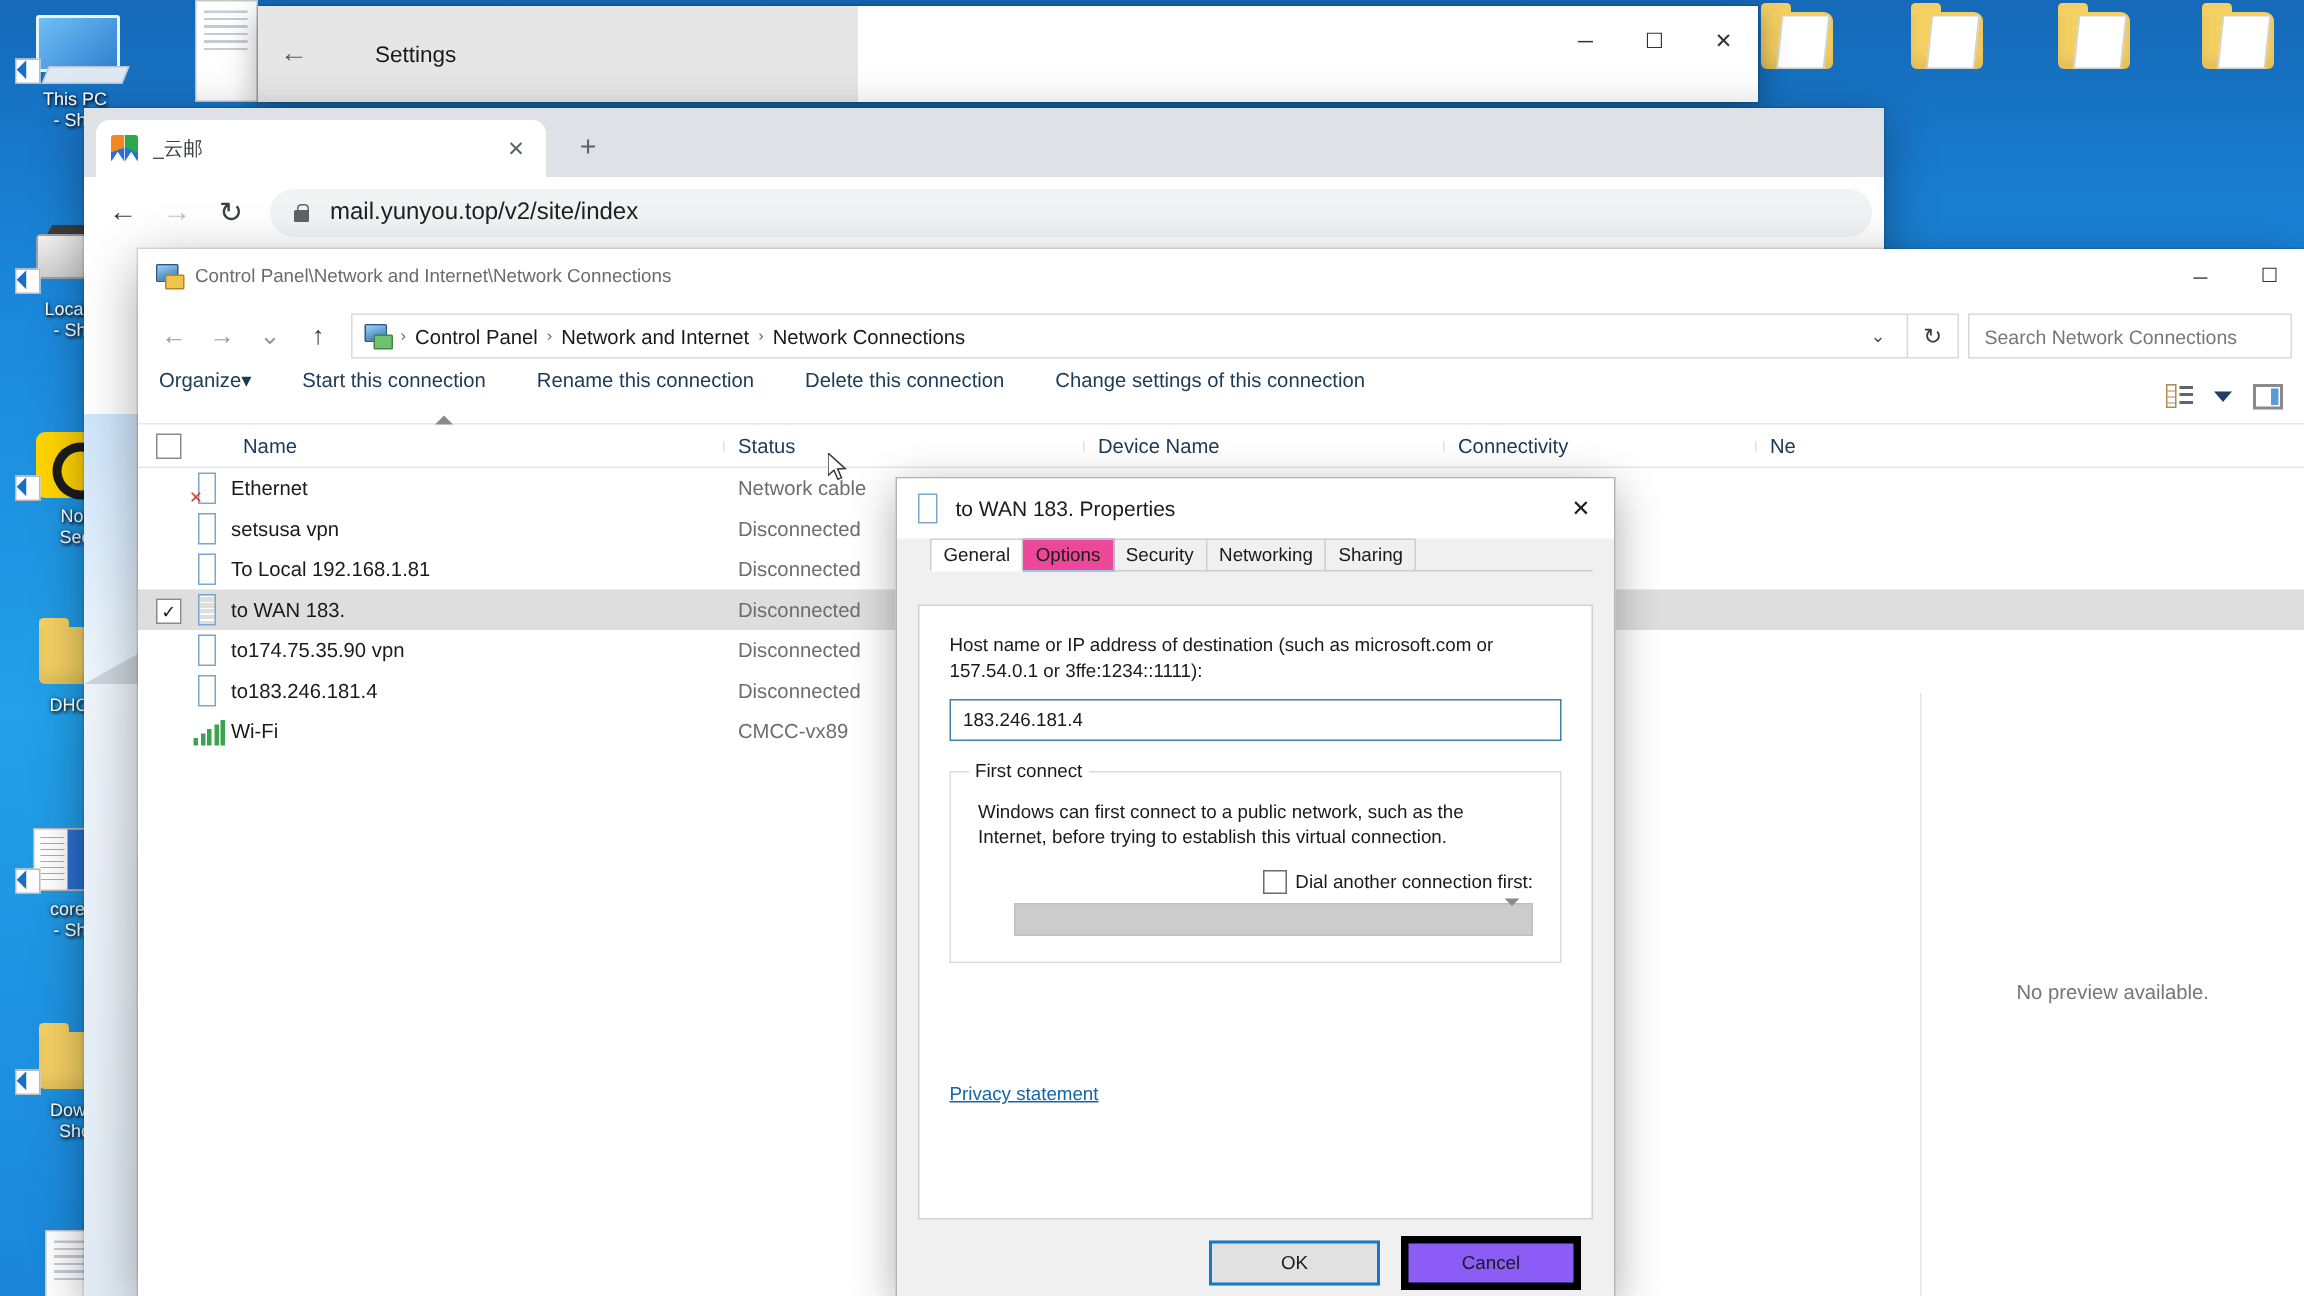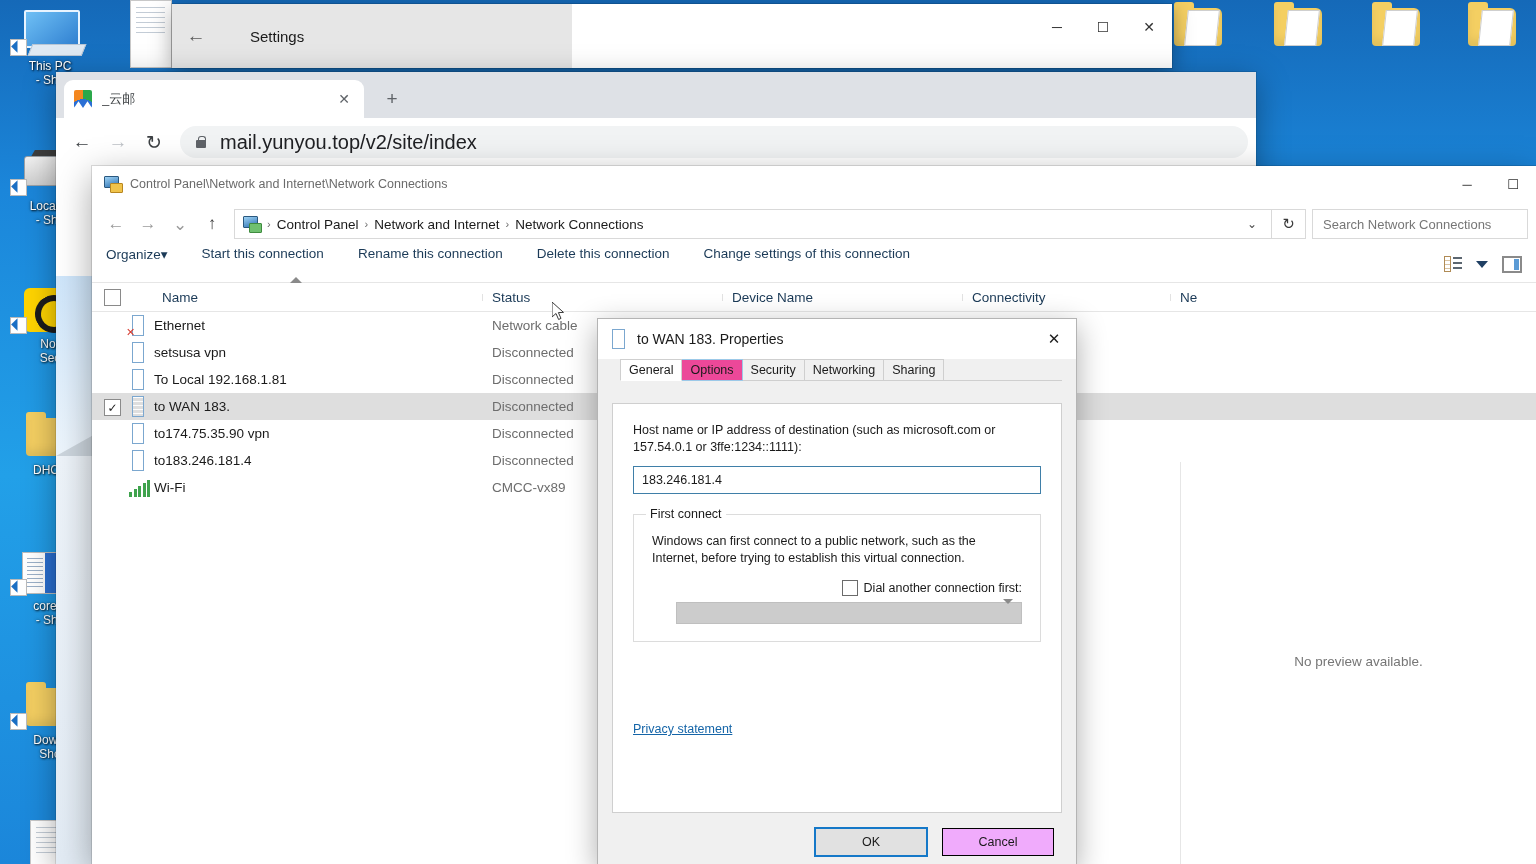--- a/index.html
+++ b/index.html
@@ -164,21 +164,21 @@
     display:flex;align-items:center;padding:0 14px;box-sizing:border-box;
   }
   #lock-icon{width:14px;height:14px;position:relative;margin-right:12px;}
   #lock-icon:before{
     content:"";position:absolute;left:2px;top:5px;width:10px;height:8px;background:#5f6368;border-radius:1px;
   }
   #lock-icon:after{
     content:"";position:absolute;left:4px;top:1px;width:6px;height:6px;
     border:1.5px solid #5f6368;border-bottom:none;border-radius:3px 3px 0 0;
   }
-  #url{font-size:20px;color:#202124;}
+  #url{font-size:16px;color:#202124;}
   #page-area{position:absolute;top:94px;left:0;right:0;bottom:0;background:#fff;overflow:hidden;}
   #mail-hero{
     position:absolute;left:0;top:110px;width:1200px;height:180px;
     background:linear-gradient(180deg,#cfe6fb,#eef6fd);
   }
   #mail-hero:after{
     content:"";position:absolute;left:0;bottom:0;width:260px;height:80px;
     background:#cdd6de;clip-path:polygon(0 100%,55% 0,100% 100%);
   }
   #mail-bluebox{
@@ -303,21 +303,21 @@
     position:absolute;left:-2px;bottom:-1px;color:#d63a2f;font-size:11px;font-weight:bold;line-height:10px;
   }
   .wifi-bars{position:absolute;left:1px;bottom:1px;display:flex;align-items:flex-end;gap:1.5px;}
   .wifi-bars i{display:block;width:3px;background:#3fa34d;}
   .rname{padding-left:62px;font-size:13.5px;color:#1a1a1a;width:390px;box-sizing:border-box;}
   .rstatus{width:240px;font-size:13.5px;color:#6d6d6d;padding-left:10px;box-sizing:border-box;}
   .rdevice{width:240px;font-size:13.5px;color:#6d6d6d;padding-left:10px;box-sizing:border-box;}
   .rconn{width:208px;font-size:13.5px;color:#6d6d6d;padding-left:10px;box-sizing:border-box;}
 
   #preview-pane{
-    position:absolute;right:0;top:296px;bottom:0;width:356px;border-left:1px solid #e6e6e6;
+    position:absolute;right:0;top:296px;bottom:0;width:256px;border-left:1px solid #e6e6e6;
     display:flex;align-items:flex-start;justify-content:center;padding-top:192px;box-sizing:border-box;
   }
   #preview-text{font-size:13.5px;color:#767676;}
 
   #mouse-cursor{
     position:absolute;left:552px;top:302px;width:13px;height:20px;z-index:60;
   }
 
   
   #dialog{
@@ -375,21 +375,21 @@
   #privacy{
     position:absolute;left:20px;bottom:76px;font-size:12.5px;color:#1565a8;
     text-decoration:underline;
   }
   #dlg-footer{
     position:absolute;left:0;right:0;bottom:0;height:46px;display:flex;
     align-items:center;justify-content:flex-end;padding-right:22px;gap:14px;
   }
   .dbtn{
     width:110px;height:26px;font-size:12.5px;display:flex;align-items:center;justify-content:center;
-    background:#f0abfc;border:1px solid #000000;color:#1a1a1a;
+    background:#8b5cf6;border:5px solid #000000;color:#1a1a1a;
   }
   .dbtn.primary{border:2px solid #1578c8;background:#e1e1e1;}
 </style>
 </head>
 <body>
 
 <div id="desktop">
 
   <div class="desk-icon" style="left:1152px;top:2px;">
     <span class="glyph">

